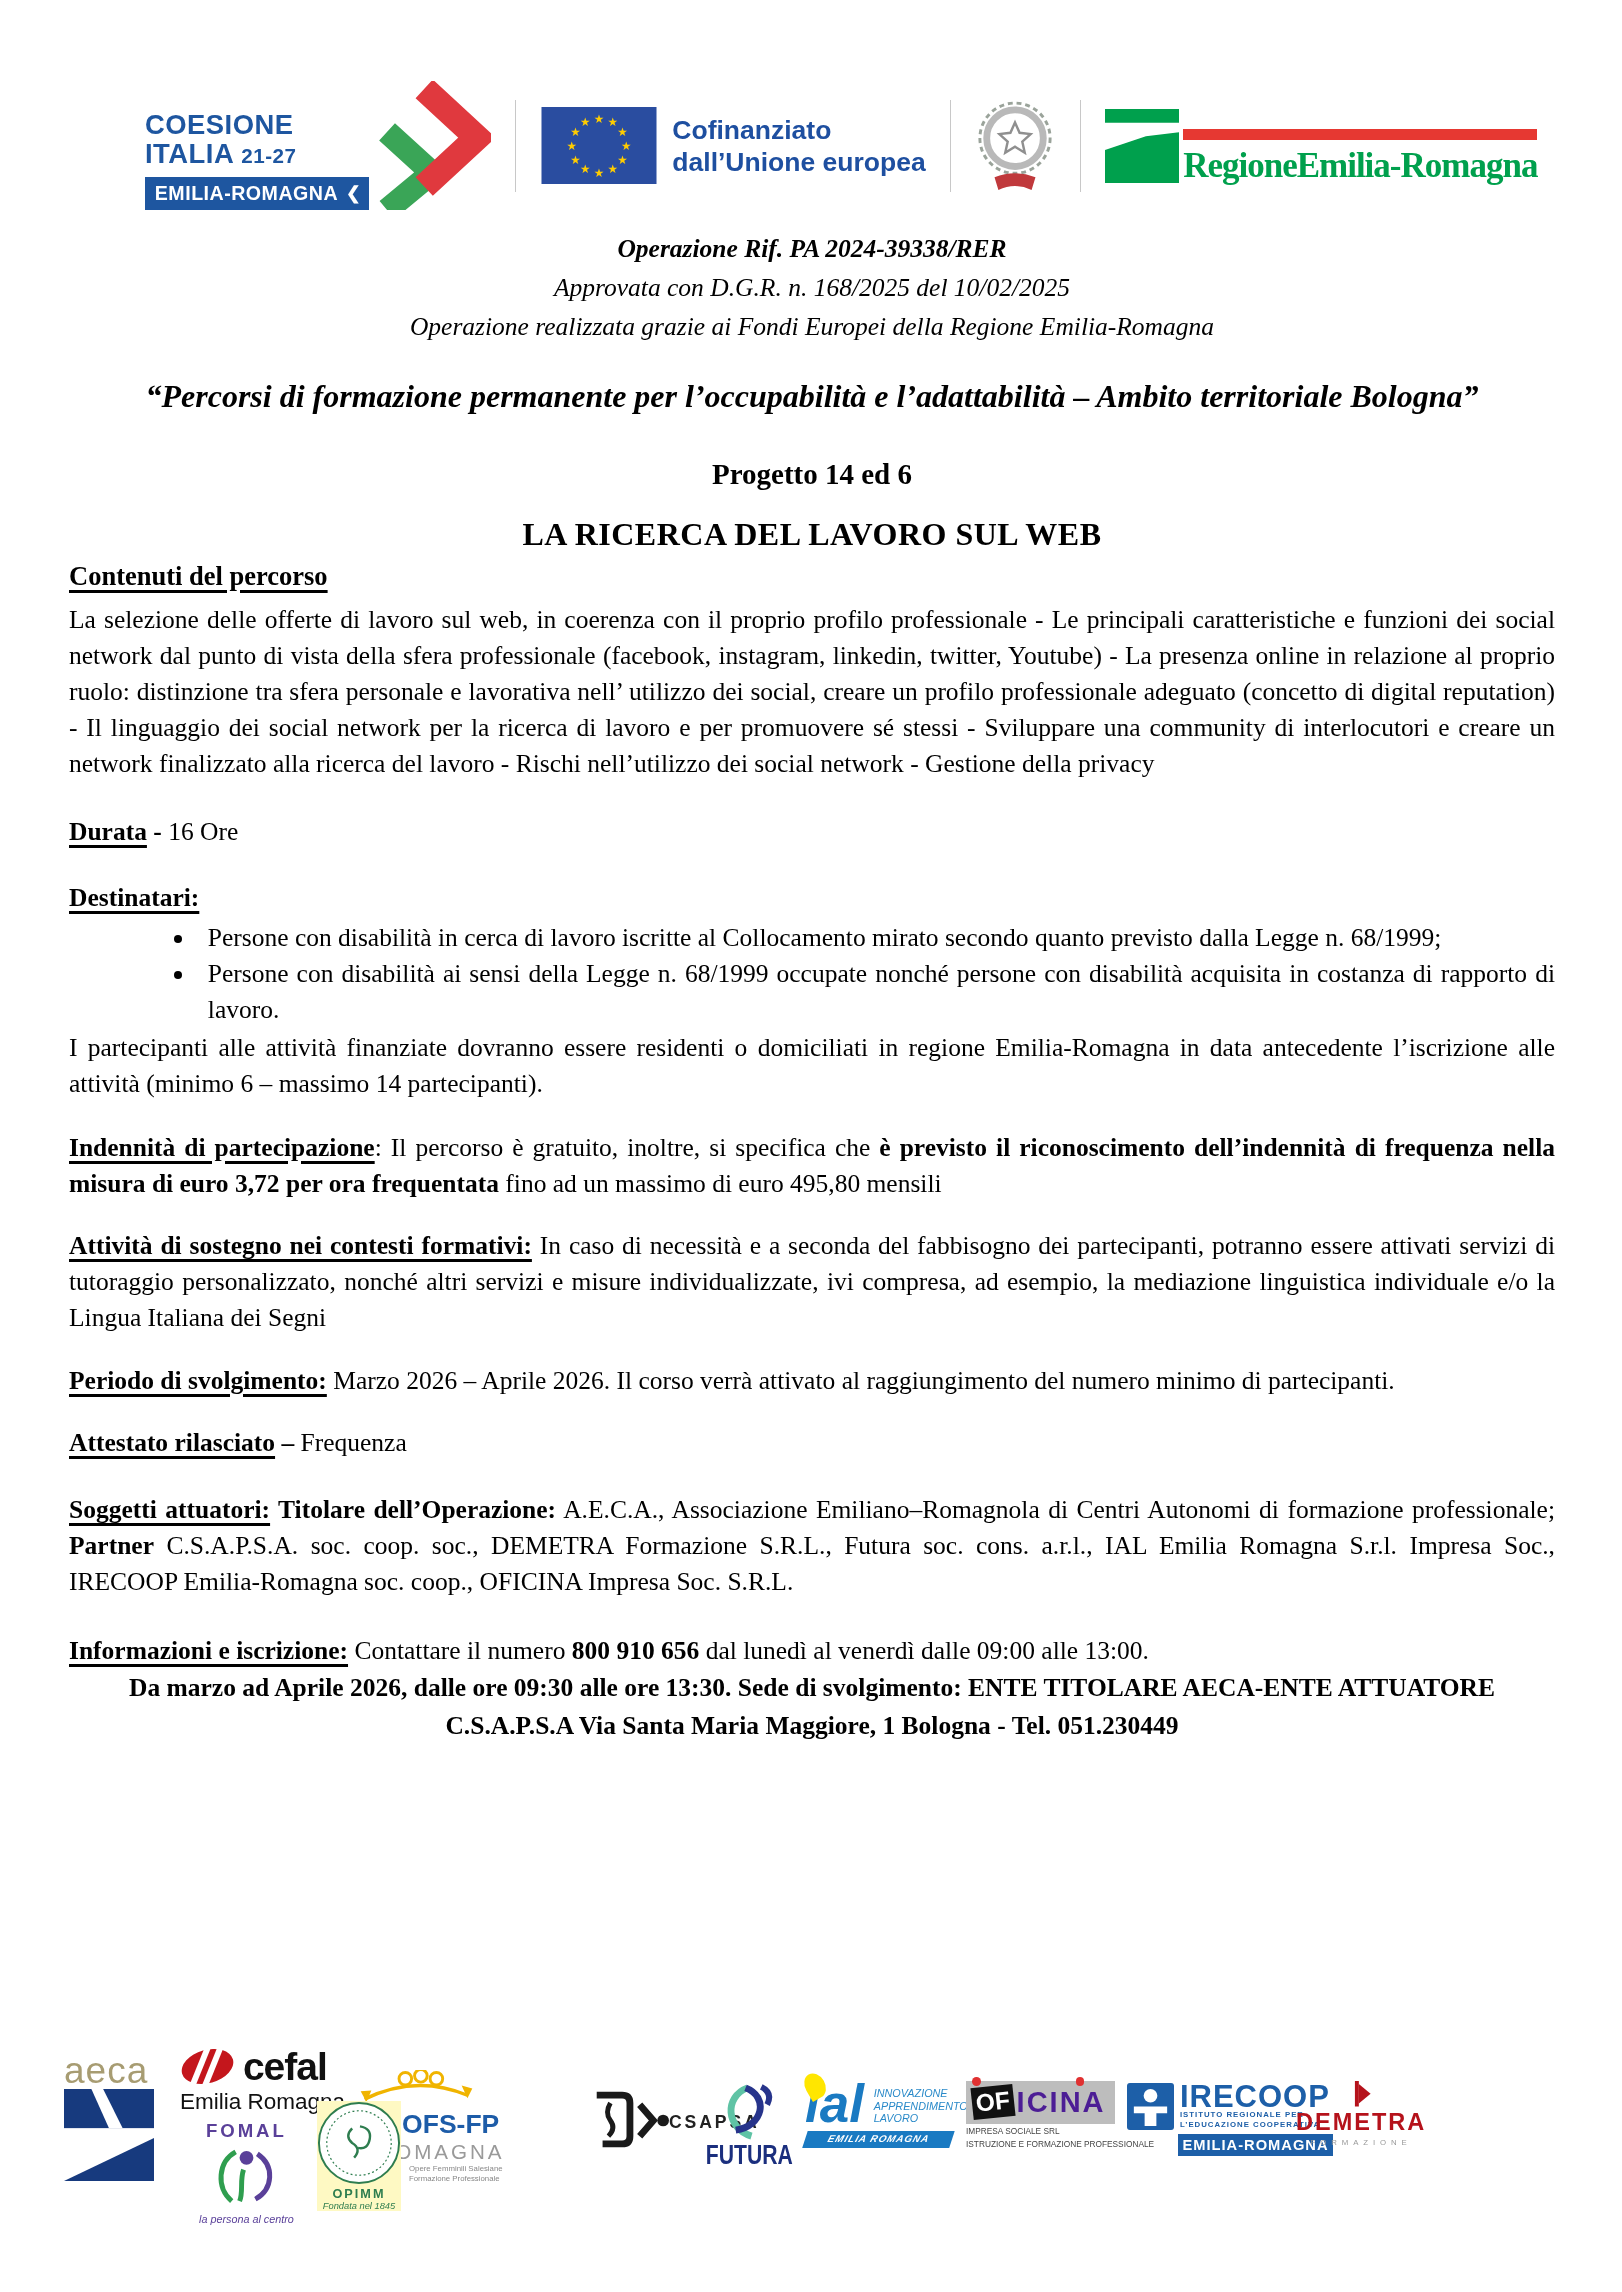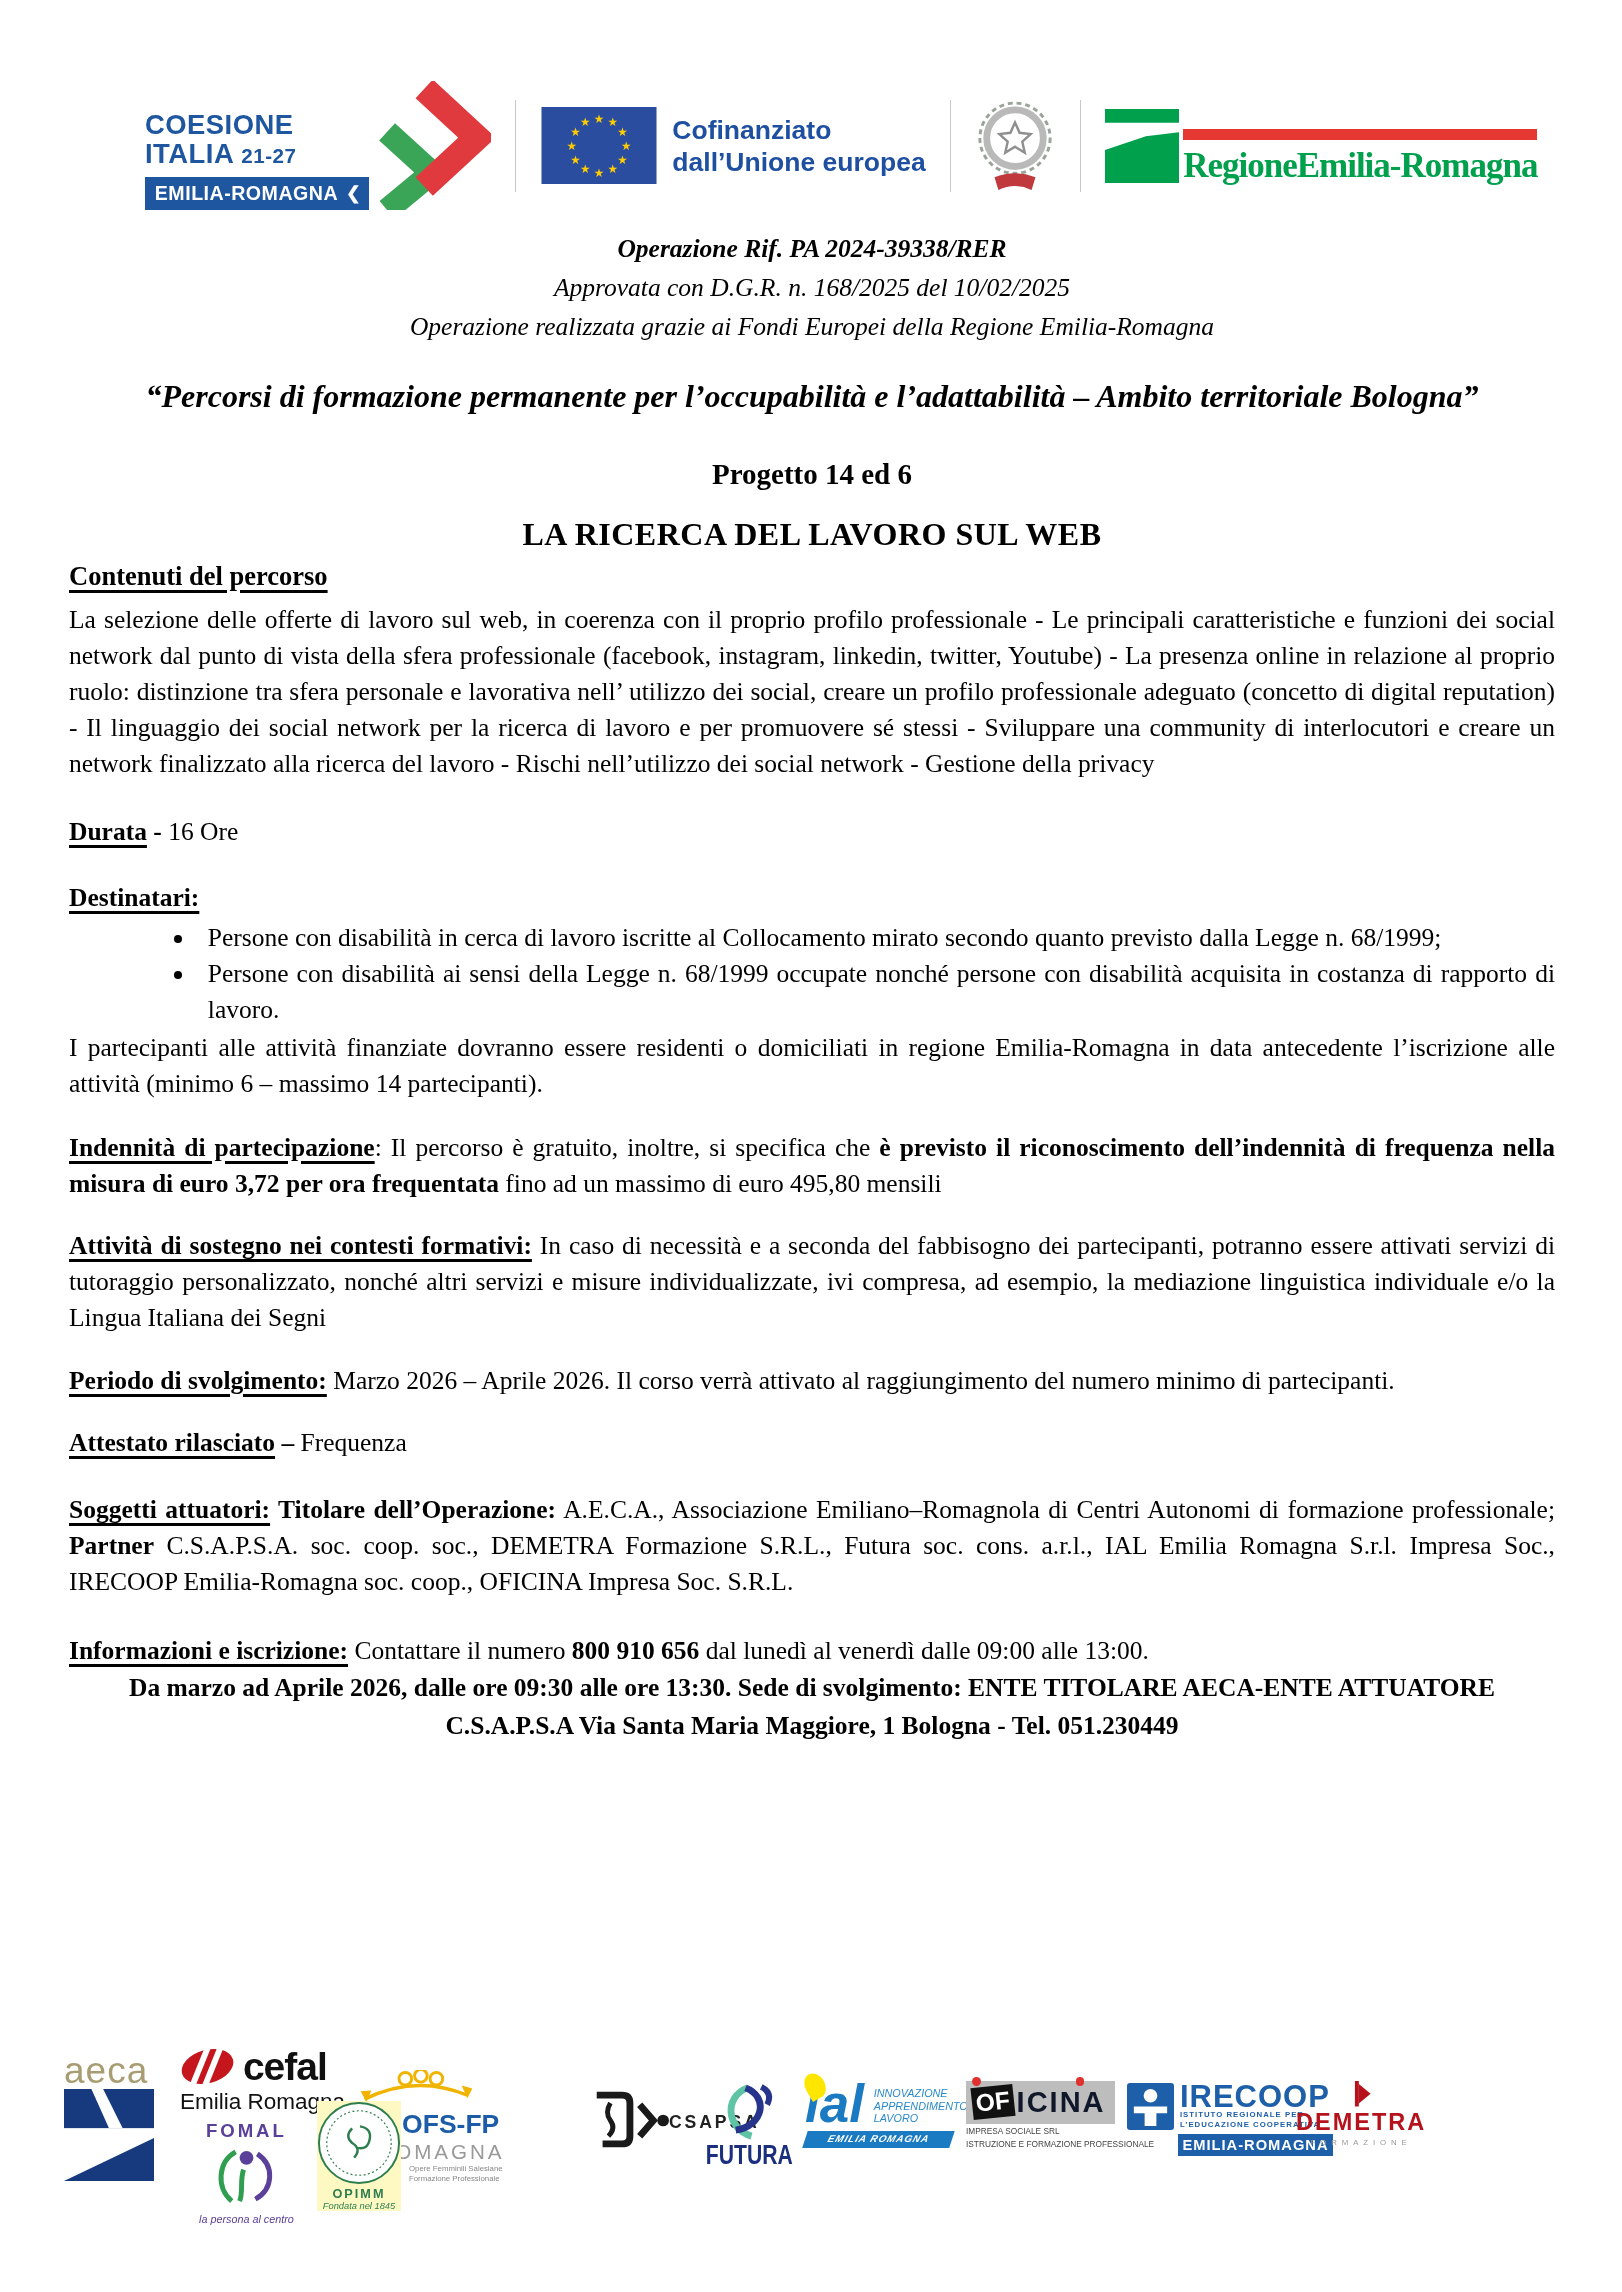--- a/index.html
+++ b/index.html
@@ -76,21 +76,21 @@
   .ial-word{position:relative;}
   .ial-t{font-size:53px;font-weight:bold;font-style:italic;color:#1a7ac2;line-height:49px;text-align:center;}
   .ial-leaf{position:absolute;width:19.6px;height:25.5px;background:#ffe600;border-radius:60% 60% 60% 0;
     transform:rotate(-30deg);top:-5.9px;left:0;}
   .ial-lines{font-size:10.8px;font-style:italic;color:#2a8ac9;line-height:12.7px;margin-top:7.8px;}
   .ial-banner{width:147px;height:16.7px;background:#1a7ac2;transform:skewX(-18deg);color:#fff;
     font-size:9.8px;font-weight:bold;font-style:italic;text-align:center;line-height:16.7px;letter-spacing:1px;margin-top:2.9px;}
   .oficina{left:902px;top:37px;}
   .ofi-box{background:#bdbdbd;padding:4.9px 9.8px 4.9px 5.9px;display:inline-flex;align-items:center;position:relative;}
   .ofi-tile{background:#111;color:#fff;font-size:24.5px;font-weight:bold;padding:2px 3.9px;transform:rotate(-6deg);display:inline-block;}
-  .ofi-rest{color:#0f172a;font-size:29px;font-weight:bold;letter-spacing:2px;margin-left:2.9px;}
+  .ofi-rest{color:#4c1d95;font-size:29px;font-weight:bold;letter-spacing:2px;margin-left:2.9px;}
   .ofi-dot{position:absolute;width:8.8px;height:8.8px;border-radius:50%;background:#e03131;}
   .ofi-dot.d1{top:-3.9px;left:5.9px;} .ofi-dot.d2{top:-3.9px;right:31px;}
   .ofi-l{font-size:8.3px;color:#444;line-height:10.8px;margin-top:2px;}
   .irecoop{left:1063px;top:39px;}
   .ire-row{display:flex;gap:5.9px;align-items:flex-start;}
   .ire-name{font-size:31px;font-weight:bold;color:#1d5fa8;letter-spacing:1px;line-height:27.4px;}
   .ire-l{font-size:7.8px;font-weight:bold;color:#1d5fa8;letter-spacing:1px;line-height:9.8px;}
   .ire-banner{background:#1d5fa8;color:#fff;font-weight:bold;font-size:14.7px;text-align:center;
     padding:2.9px 0;margin-top:3.9px;margin-left:51px;width:155px;letter-spacing:1px;}
   .demetra{left:1232px;top:37px;display:flex;flex-direction:column;align-items:center;}

